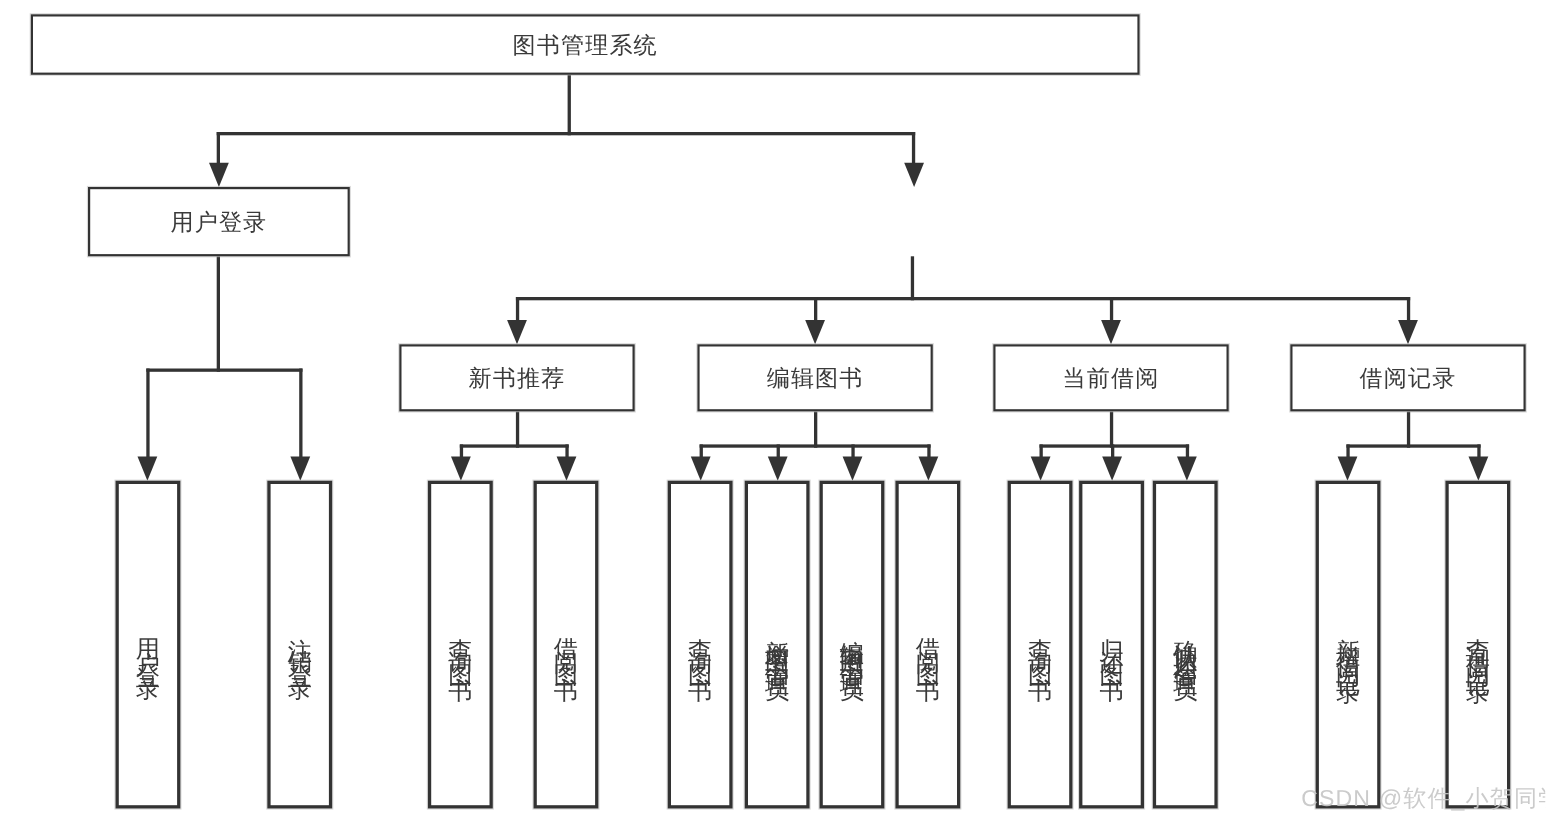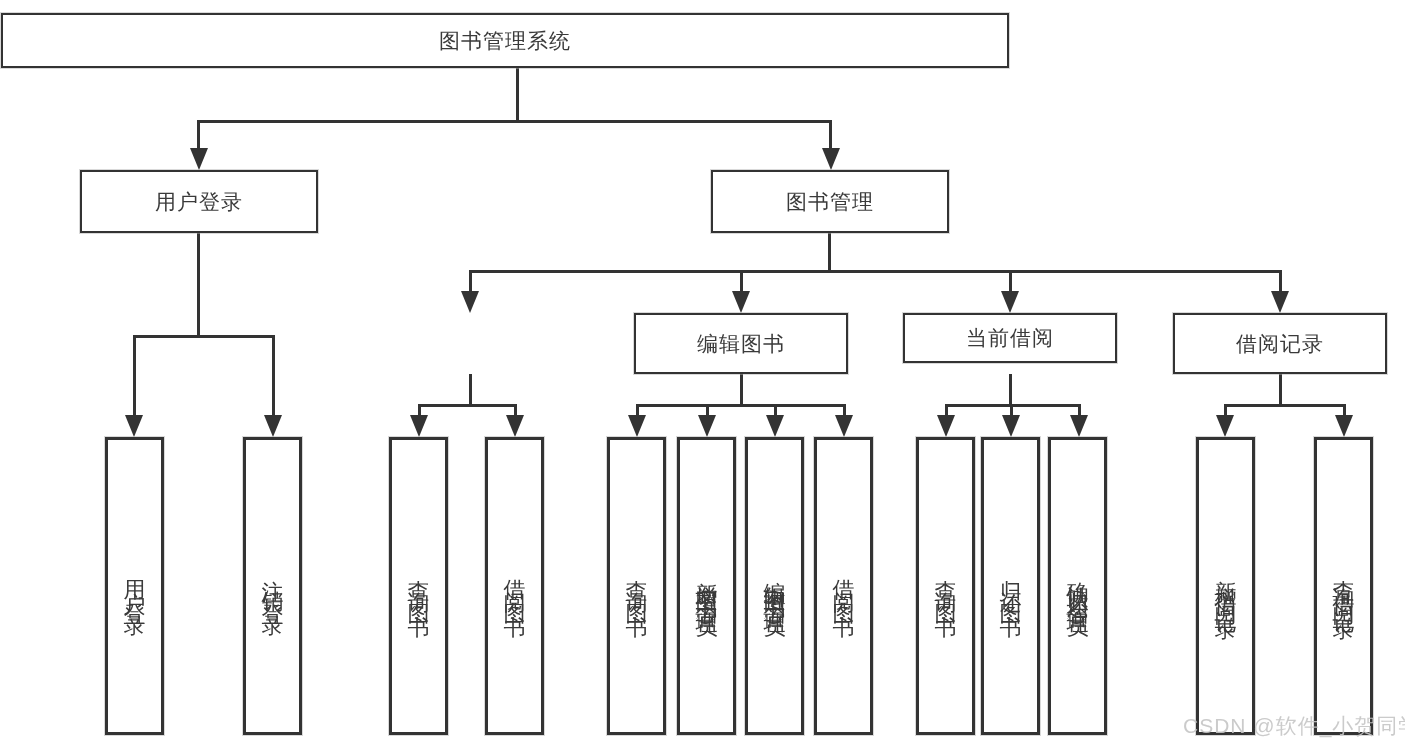--- a/index.html
+++ b/index.html
@@ -31,33 +31,32 @@
   .watermark{
     position:absolute;top:712px;left:1183px;z-index:5;
     font-size:21px;color:#c6c6c6;opacity:.9;letter-spacing:1px;white-space:nowrap;
   }
 </style>
 </head>
 <body>
 
 <div class="canvas">
 
-  <div class="box" style="left:1px;top:13px;width:1008px;height:55px">图书管理系统</div>
+  <div class="box" style="left:28px;top:13px;width:1008px;height:55px">图书管理系统</div>
 
   <div>
     <div class="vline" style="left:516px;top:68px;height:55px"></div>
     <div class="hline" style="left:197px;top:120px;width:635px"></div>
     <div class="vline" style="left:197px;top:120px;height:32px"></div>
     <div class="arrow" style="left:190px;top:148px"></div>
     <div class="vline" style="left:829px;top:120px;height:32px"></div>
     <div class="arrow" style="left:822px;top:148px"></div>
   </div>
 
   <div class="box" style="left:80px;top:170px;width:238px;height:63px">用户登录</div>
-  <div class="box" style="left:711px;top:170px;width:238px;height:63px">图书管理</div>
 
   <div>
     <div class="vline" style="left:197px;top:233px;height:105px"></div>
     <div class="hline" style="left:133px;top:335px;width:142px"></div>
     <div class="vline" style="left:133px;top:335px;height:82px"></div>
     <div class="arrow" style="left:125px;top:415px"></div>
     <div class="vline" style="left:272px;top:335px;height:82px"></div>
     <div class="arrow" style="left:264px;top:415px"></div>
   </div>
 
@@ -67,22 +66,23 @@
     <div class="vline" style="left:469px;top:270px;height:22px"></div>
     <div class="arrow" style="left:461px;top:291px"></div>
     <div class="vline" style="left:740px;top:270px;height:22px"></div>
     <div class="arrow" style="left:732px;top:291px"></div>
     <div class="vline" style="left:1009px;top:270px;height:22px"></div>
     <div class="arrow" style="left:1001px;top:291px"></div>
     <div class="vline" style="left:1279px;top:270px;height:22px"></div>
     <div class="arrow" style="left:1271px;top:291px"></div>
   </div>
 
+  <div class="box" style="left:363px;top:313px;width:214px;height:61px">新书推荐</div>
   <div class="box" style="left:634px;top:313px;width:214px;height:61px">编辑图书</div>
-  <div class="box" style="left:903px;top:313px;width:214px;height:50px">当前借阅</div>
+  <div class="box" style="left:903px;top:313px;width:214px;height:61px">当前借阅</div>
   <div class="box" style="left:1173px;top:313px;width:214px;height:61px">借阅记录</div>
 
   <div>
     <div class="vline" style="left:469px;top:374px;height:33px"></div>
     <div class="hline" style="left:418px;top:404px;width:99px"></div>
     <div class="vline" style="left:418px;top:404px;height:13px"></div>
     <div class="arrow" style="left:410px;top:415px"></div>
     <div class="vline" style="left:514px;top:404px;height:13px"></div>
     <div class="arrow" style="left:506px;top:415px"></div>
   </div>

